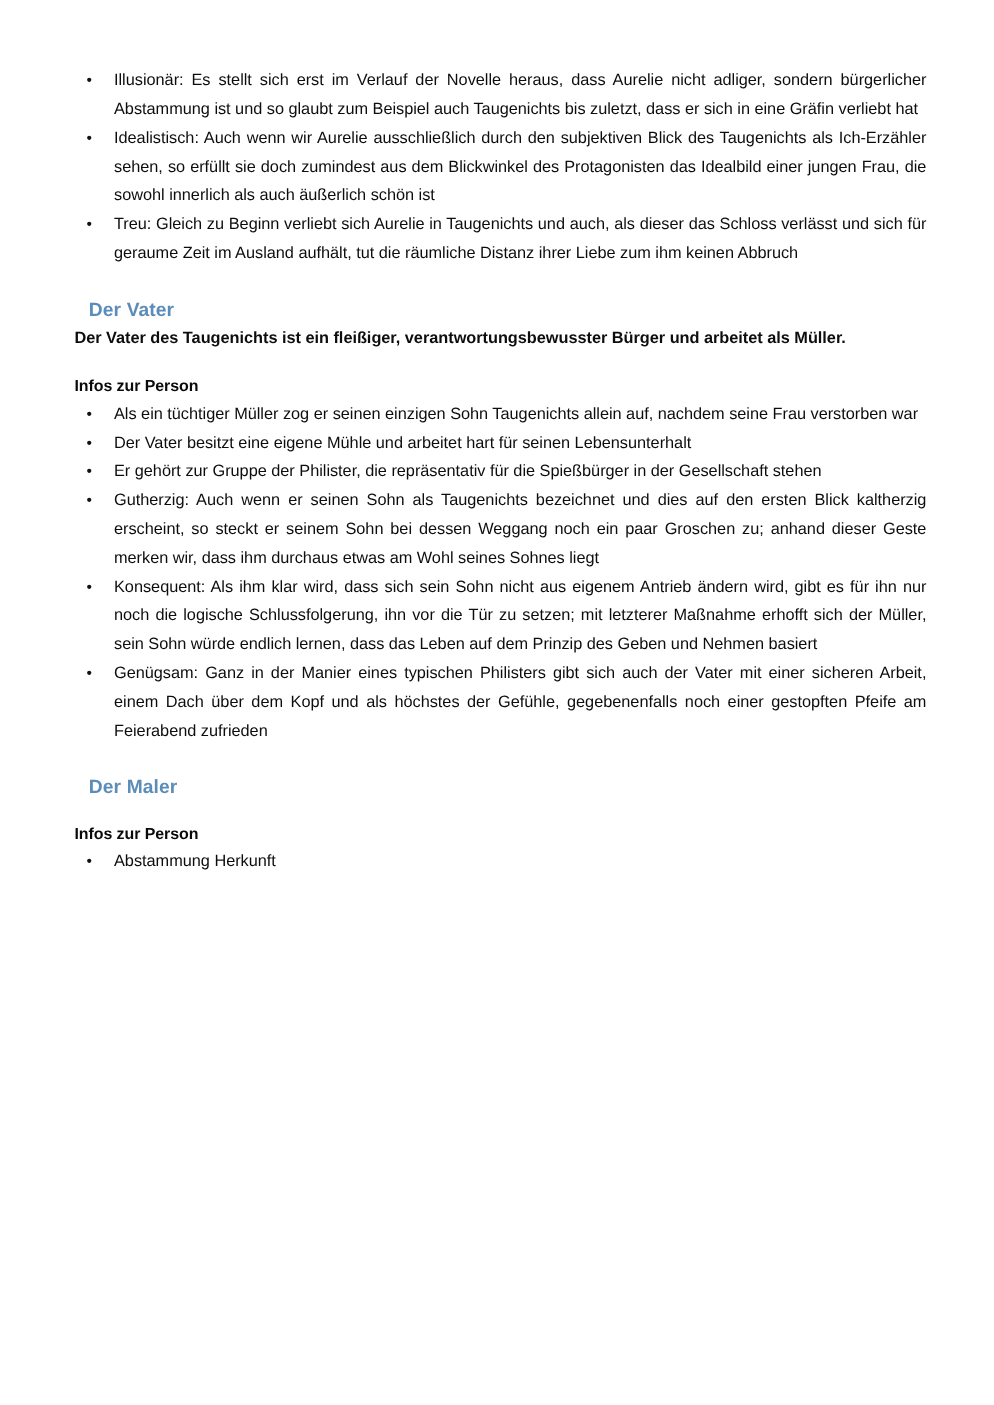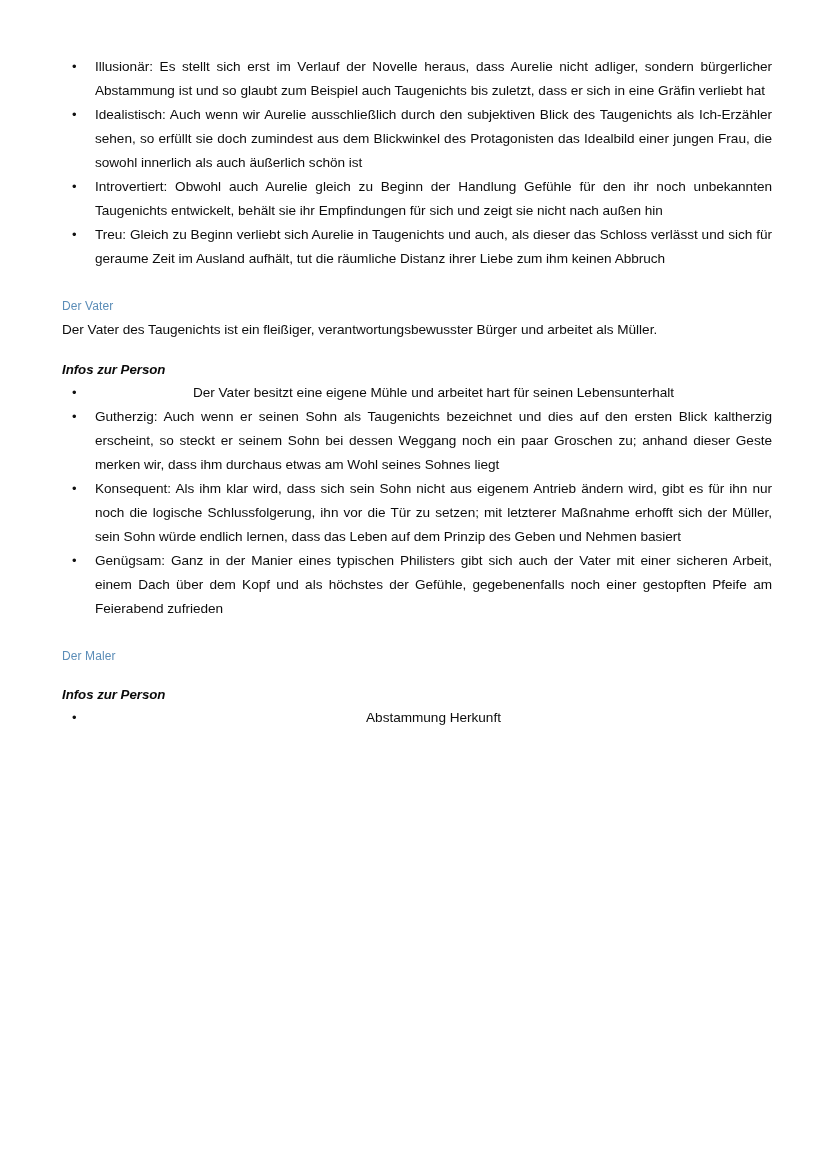--- a/index.html
+++ b/index.html
@@ -26,53 +26,52 @@
     background: #ffffff;
     border-radius: 29px;
   }
 
   .doc-body {
     width: 710px;
   }
 
   
   .section-heading {
-    font-size: 12px;
+    font-size: 16px;
     line-height: 21px;
-    font-weight: 400;
+    font-weight: 700;
     color: #5b8db8;
     letter-spacing: 0.1px;
-    margin: 0;
+    margin: 12px;
     padding: 0;
   }
   .block-section-heading {
     margin-top: 25px;
     margin-bottom: 1px;
   }
 
   
   .sub-heading {
     font-size: 13.3px;
     line-height: 20px;
     font-weight: 700;
     color: #0a0a0a;
     margin: 0;
     letter-spacing: -0.05px;
-    font-style: italic;
   }
   .block-sub-heading {
     margin-top: 18px;
     margin-bottom: 1px;
   }
 
   
   .para {
     font-size: 13.6px;
     line-height: 24px;
-    font-weight: 400;
+    font-weight: 700;
     color: #0d0d0d;
     margin: 0;
     text-align: left;
     letter-spacing: -0.02px;
   }
 
   
   ul.bullets {
     list-style: none;
     margin: 0;
@@ -93,46 +92,47 @@
   ul.bullets > li::before {
     content: "\2022";
     position: absolute;
     left: 2px;
     top: 0;
     font-size: 13px;
     line-height: 24px;
     color: #111111;
   }
   ul.bullets > li.no-justify {
-    text-align: center;
+    text-align: left;
   }
 
   .block-list {
     margin-top: 2px;
   }
   .first-block {
     margin-top: 0;
   }
 </style>
 </head>
 <body>
 
 <div class="page">
   <div class="doc-body" id="doc-body">
       <ul class="bullets block-list first-block">
         <li>Illusionär: Es stellt sich erst im Verlauf der Novelle heraus, dass Aurelie nicht adliger, sondern bürgerlicher Abstammung ist und so glaubt zum Beispiel auch Taugenichts bis zuletzt, dass er sich in eine Gräfin verliebt hat</li>
         <li>Idealistisch: Auch wenn wir Aurelie ausschließlich durch den subjektiven Blick des Taugenichts als Ich-Erzähler sehen, so erfüllt sie doch zumindest aus dem Blickwinkel des Protagonisten das Idealbild einer jungen Frau, die sowohl innerlich als auch äußerlich schön ist</li>
-        <li>Introvertiert: Obwohl auch Aurelie gleich zu Beginn der Handlung Gefühle für den ihr noch unbekannten Taugenichts entwickelt, behält sie ihr Empfindungen für sich und zeigt sie nicht nach außen hin</li>
         <li>Treu: Gleich zu Beginn verliebt sich Aurelie in Taugenichts und auch, als dieser das Schloss verlässt und sich für geraume Zeit im Ausland aufhält, tut die räumliche Distanz ihrer Liebe zum ihm keinen Abbruch</li>
       </ul>
       <div class="section-heading block-section-heading">Der Vater</div>
       <p class="para">Der Vater des Taugenichts ist ein fleißiger, verantwortungsbewusster Bürger und arbeitet als Müller.</p>
       <div class="sub-heading block-sub-heading">Infos zur Person</div>
       <ul class="bullets block-list">
+        <li>Als ein tüchtiger Müller zog er seinen einzigen Sohn Taugenichts allein auf, nachdem seine Frau verstorben war</li>
         <li class="no-justify">Der Vater besitzt eine eigene Mühle und arbeitet hart für seinen Lebensunterhalt</li>
+        <li>Er gehört zur Gruppe der Philister, die repräsentativ für die Spießbürger in der Gesellschaft stehen</li>
       </ul>
       <ul class="bullets block-list">
         <li>Gutherzig: Auch wenn er seinen Sohn als Taugenichts bezeichnet und dies auf den ersten Blick kaltherzig erscheint, so steckt er seinem Sohn bei dessen Weggang noch ein paar Groschen zu; anhand dieser Geste merken wir, dass ihm durchaus etwas am Wohl seines Sohnes liegt</li>
         <li>Konsequent: Als ihm klar wird, dass sich sein Sohn nicht aus eigenem Antrieb ändern wird, gibt es für ihn nur noch die logische Schlussfolgerung, ihn vor die Tür zu setzen; mit letzterer Maßnahme erhofft sich der Müller, sein Sohn würde endlich lernen, dass das Leben auf dem Prinzip des Geben und Nehmen basiert</li>
         <li>Genügsam: Ganz in der Manier eines typischen Philisters gibt sich auch der Vater mit einer sicheren Arbeit, einem Dach über dem Kopf und als höchstes der Gefühle, gegebenenfalls noch einer gestopften Pfeife am Feierabend zufrieden</li>
       </ul>
       <div class="section-heading block-section-heading">Der Maler</div>
       <div class="sub-heading block-sub-heading">Infos zur Person</div>
       <ul class="bullets block-list">
         <li class="no-justify">Abstammung Herkunft</li>

